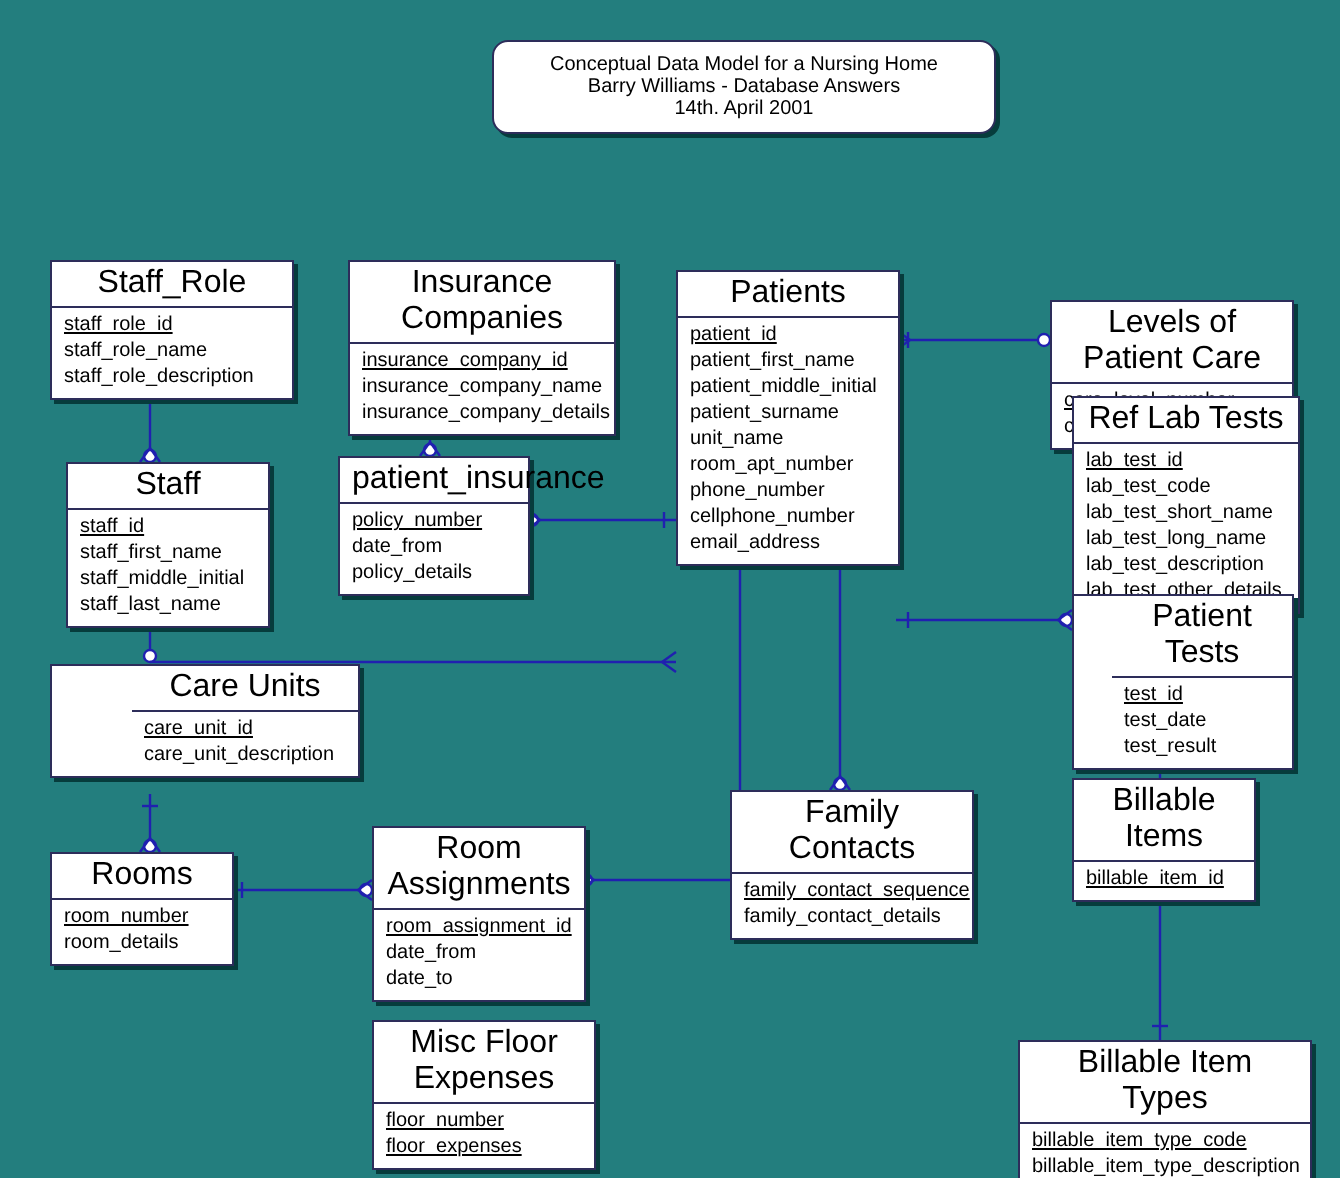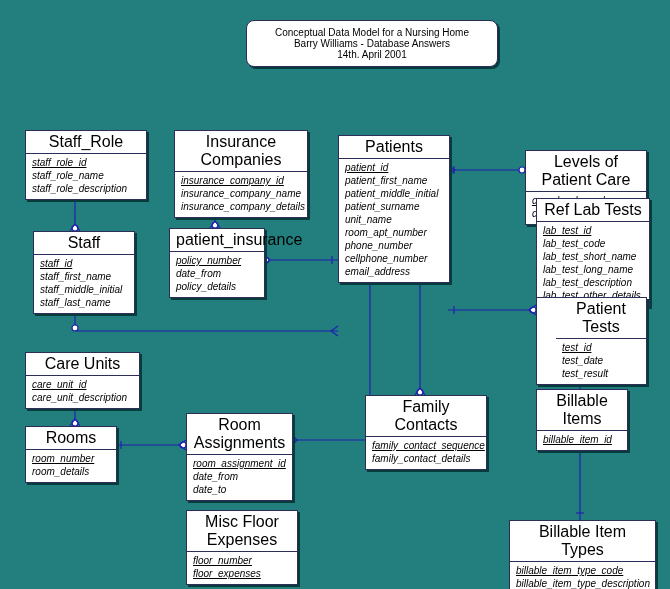--- a/index.html
+++ b/index.html
@@ -38,21 +38,20 @@
     border-bottom: 1px solid #2d2d5a;
     font-size: 16px;
   }
   .entity .body {
     padding: 2px 6px 4px 6px;
     font-size: 10px;
     line-height: 1.3;
   }
   .entity .body div {
     white-space: nowrap;
-    font-style: italic;
   }
   .ul { text-decoration: underline; }
   svg.connectors {
     position: absolute;
     left: 0; top: 0;
     width: 670px; height: 589px;
     pointer-events: none;
   }
   svg.connectors line {
     stroke: #2020b0;
@@ -222,21 +221,21 @@
 
 <div class="entity" style="left:536px; top:297px; width:90px;padding-left:19px;">
   <div class="head">Patient Tests</div>
   <div class="body">
     <div class="ul">test_id</div>
     <div>test_date</div>
     <div>test_result</div>
   </div>
 </div>
 
-<div class="entity" style="left:25px; top:352px; width:113px;">
+<div class="entity" style="left:25px; top:332px; width:113px;padding-left:40px;">
   <div class="head">Care Units</div>
   <div class="body">
     <div class="ul">care_unit_id</div>
     <div>care_unit_description</div>
   </div>
 </div>
 
 <div class="entity" style="left:25px; top:426px; width:90px;">
   <div class="head">Rooms</div>
   <div class="body">

